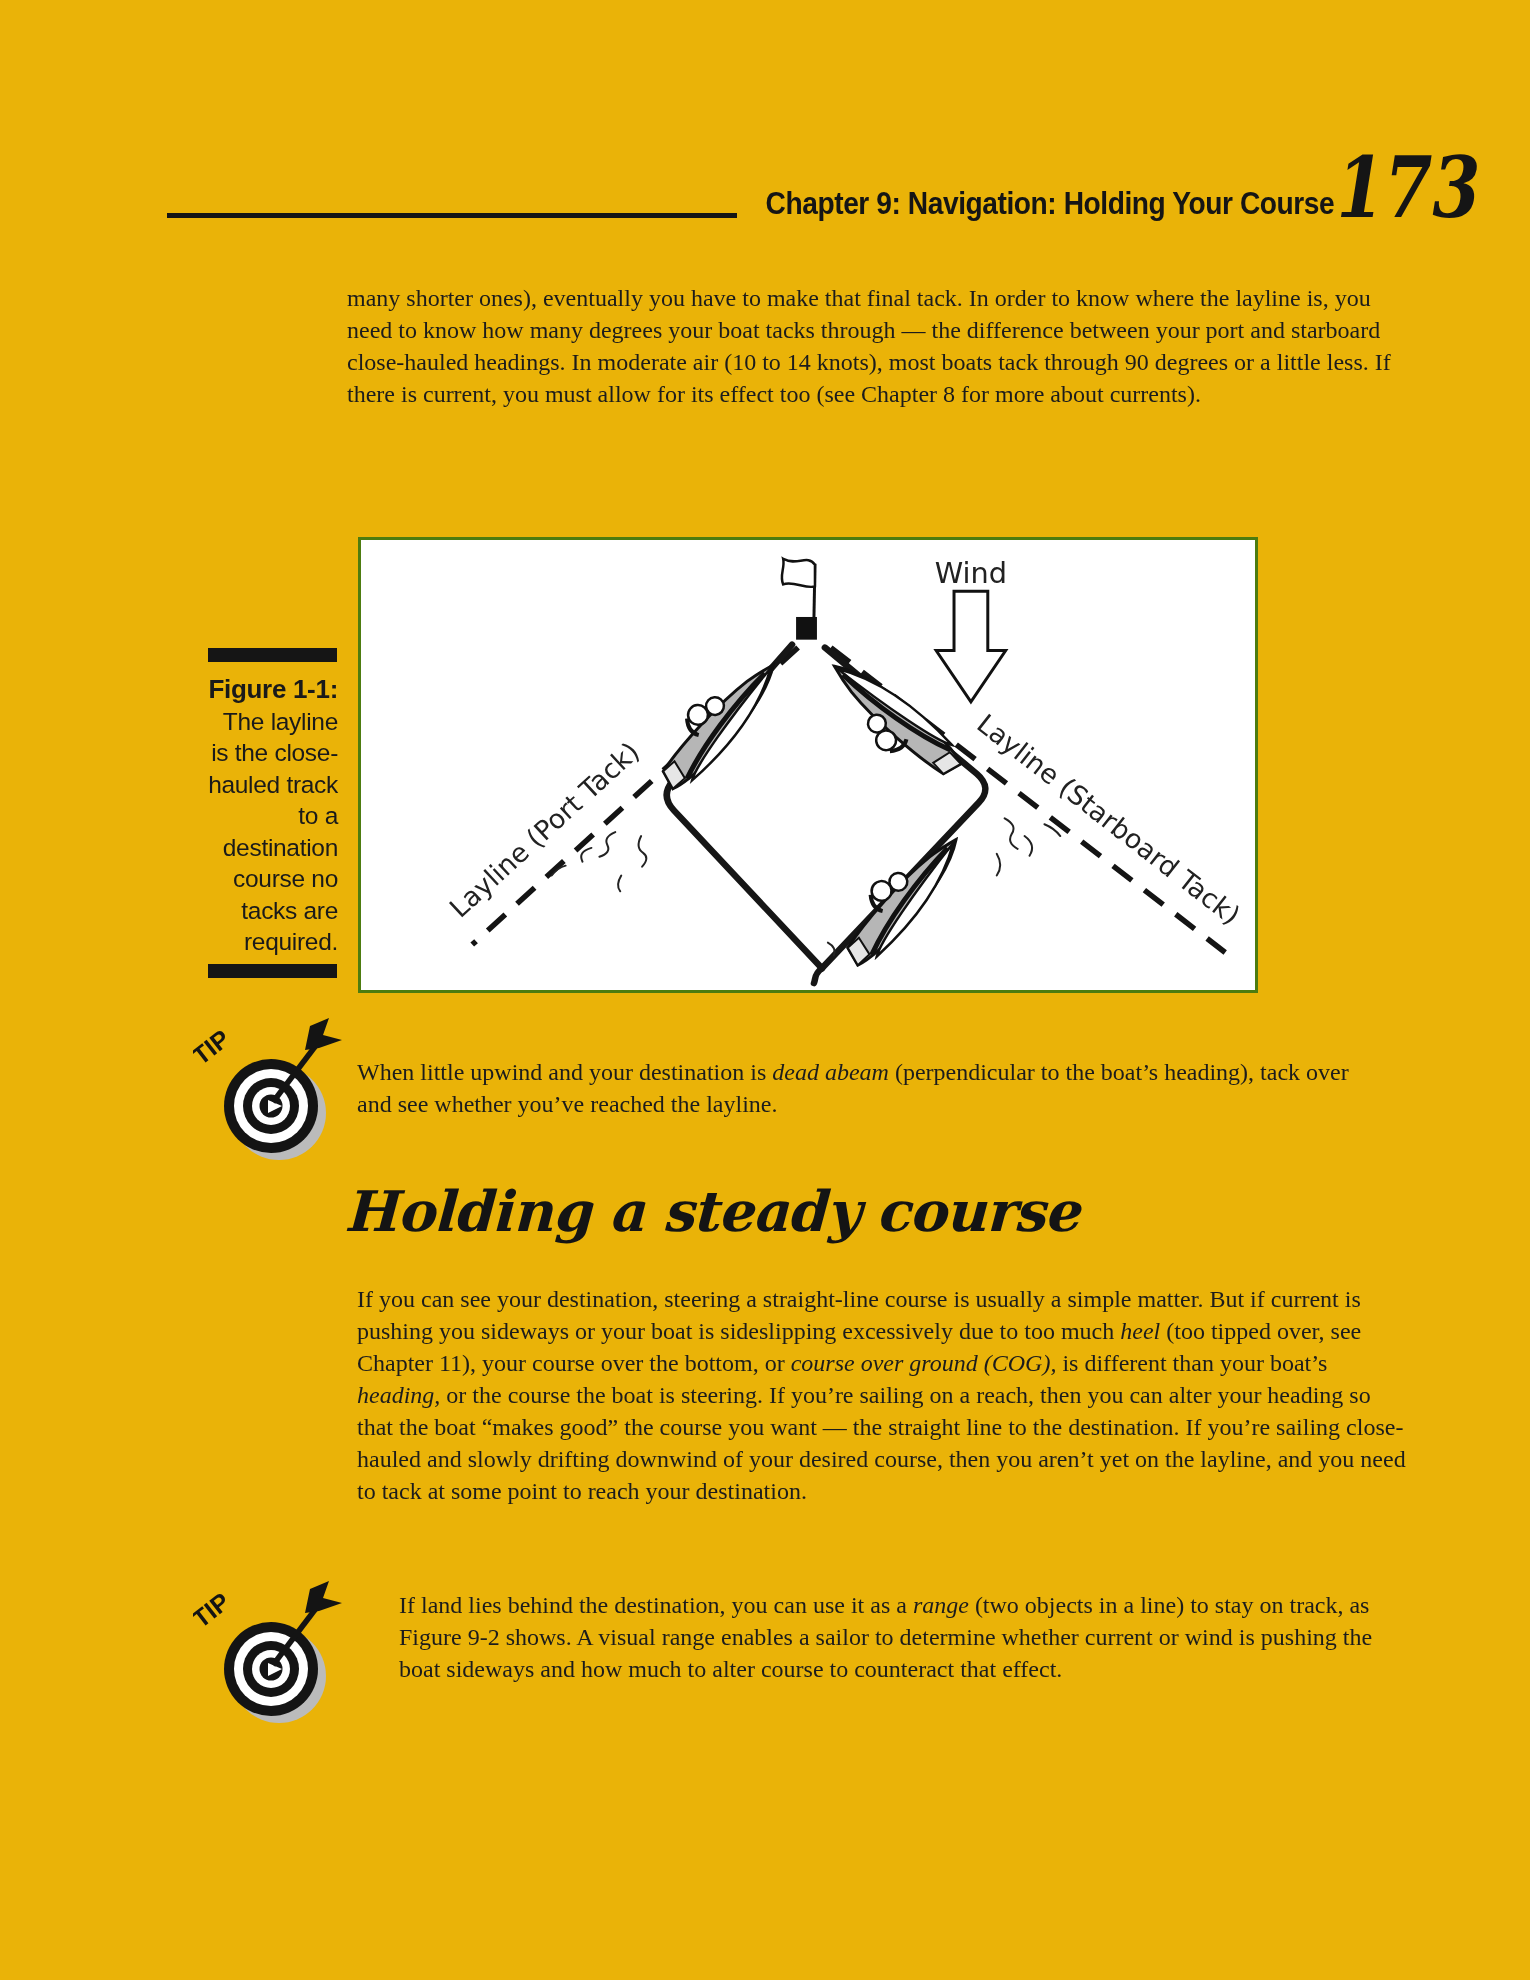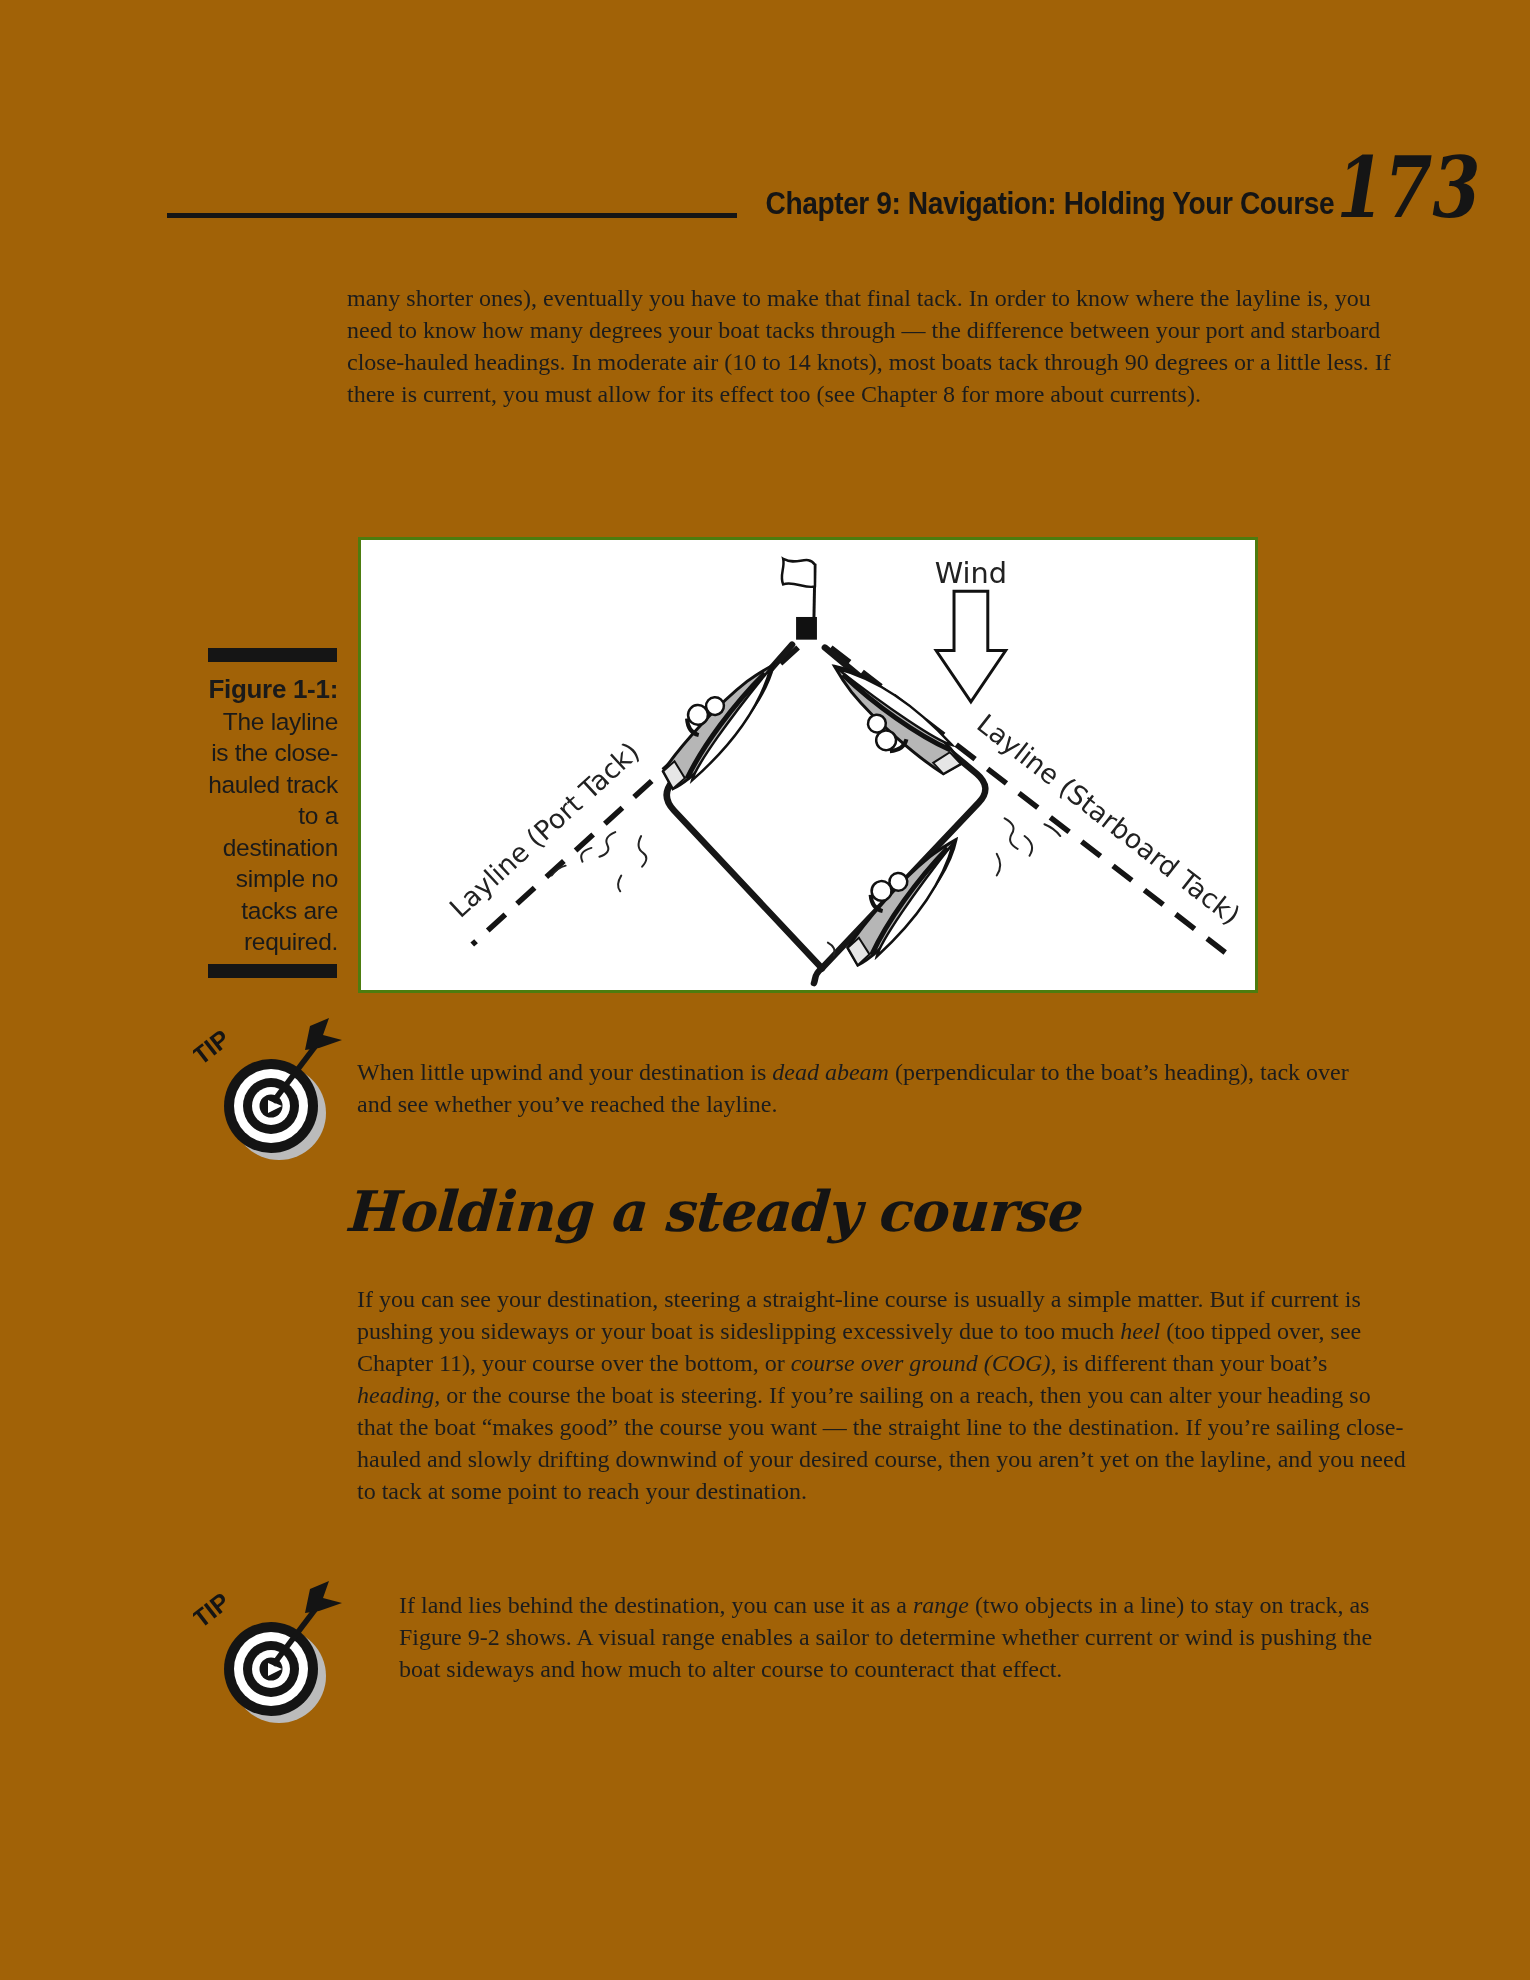--- a/index.html
+++ b/index.html
@@ -1,17 +1,17 @@
 <!DOCTYPE html>
 <html><head>
 <meta charset="utf-8">
 <style>
   html,body{margin:0;padding:0;background:#e9e9e9;}
   #page{
-    position:relative;width:1530px;height:1980px;background:#a16207;
+    position:relative;width:1530px;height:1980px;background:#eab308;
     overflow:hidden;font-family:"Liberation Serif",serif;color:#1c1c1c;
     margin:0 auto;
   }
   
   .header-rule{position:absolute;left:167px;top:213px;width:570px;height:5px;background:#151515;}
   .chapter-title{
     position:absolute;top:185px;right:196px;white-space:nowrap;
     font-family:"Liberation Sans",sans-serif;font-weight:bold;font-size:32px;
     letter-spacing:-0.5px;transform:scaleX(0.88);transform-origin:100% 50%;color:#151515;
   }
@@ -71,21 +71,21 @@
 
   <div class="cap-bar cap-bar-top"></div>
   <div class="fig-caption">
     <div class="fig-label">Figure 1-1:</div>
     <div>
         <div>The layline</div>
         <div>is the close-</div>
         <div>hauled track</div>
         <div>to a</div>
         <div>destination</div>
-        <div>simple no</div>
+        <div>course no</div>
         <div>tacks are</div>
         <div>required.</div>
       </div>
   </div>
   <div class="cap-bar cap-bar-bottom"></div>
 
   <div class="figure-box">
     <svg width="894" height="450" viewBox="0 0 900 456" preserveAspectRatio="none">
       <defs>
         <g id="boat">

